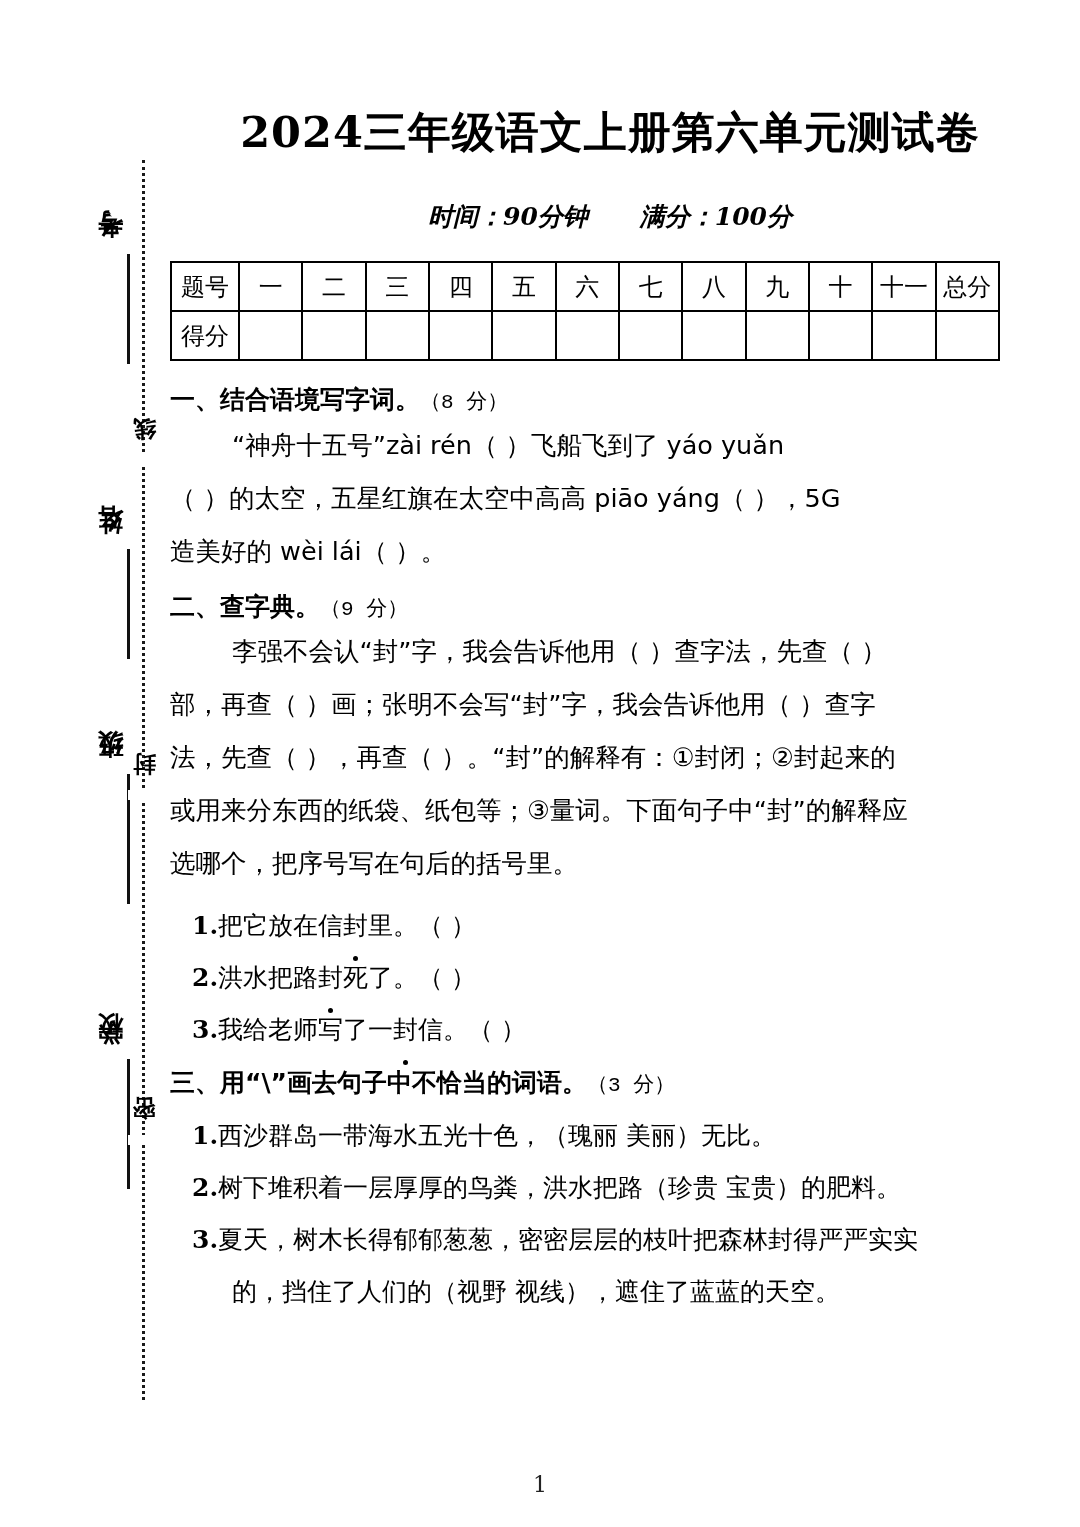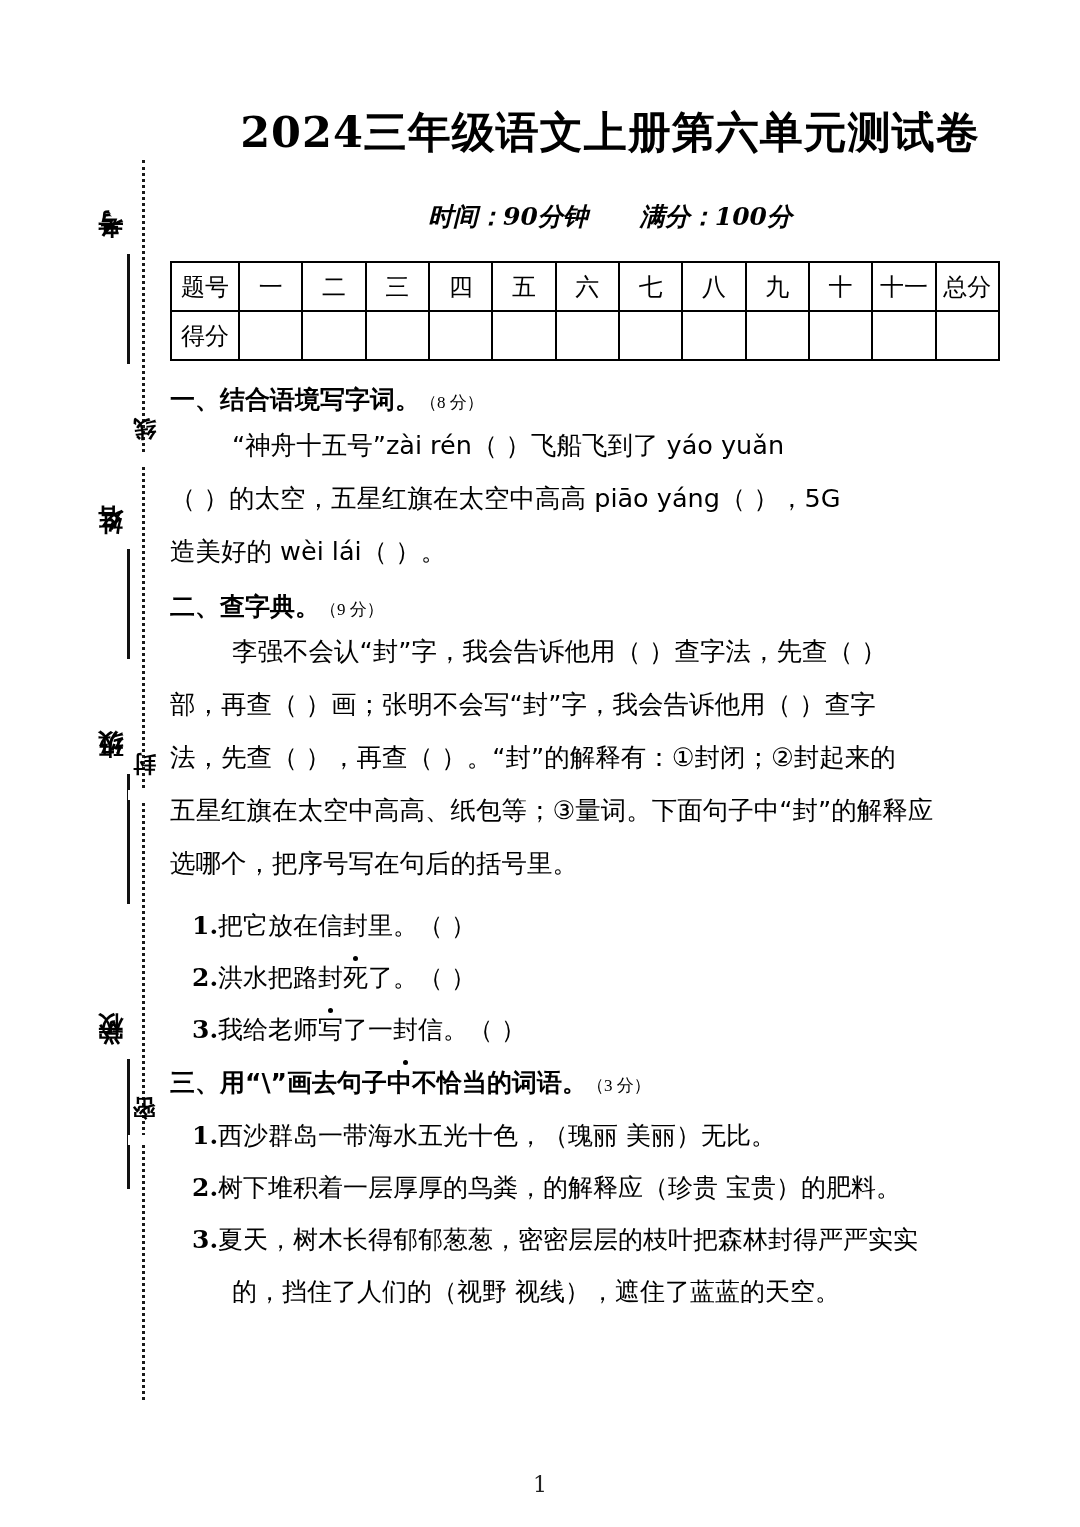--- a/index.html
+++ b/index.html
@@ -125,22 +125,22 @@
   .sec-heading {
     font-size: 25px;
     font-weight: 700;
     font-family: "DejaVu Sans", "Liberation Sans", sans-serif;
     letter-spacing: 0px;
     line-height: 1.5;
     white-space: nowrap;
   }
   .sec-heading .pts {
     font-weight: 400;
-    font-size: 17px;
-    font-family: Liberation Serif, serif;
+    font-size: 21px;
+    font-family: Liberation Mono, monospace;
   }
 
   .body-line {
     font-size: 25.5px;
     line-height: 53px;
     font-family: "DejaVu Sans", "Liberation Sans", sans-serif;
     white-space: nowrap;
   }
   .body-line.indent { text-indent: 62px; }
 
@@ -263,42 +263,42 @@
     <div class="body-line indent">“神舟十五号”zài rén（          ）飞船飞到了 yáo yuǎn</div>
     <div class="body-line">（          ）的太空，五星红旗在太空中高高 piāo yáng（          ），5G</div>
     <div class="body-line">造美好的 wèi lái（          ）。</div>
   </div>
 
   <div class="section" style="margin-top:10px;">
     <div class="sec-heading"><span>二、查字典。</span><span class="pts">（9 分）</span></div>
     <div class="body-line indent">李强不会认“封”字，我会告诉他用（      ）查字法，先查（      ）</div>
     <div class="body-line">部，再查（      ）画；张明不会写“封”字，我会告诉他用（      ）查字</div>
     <div class="body-line">法，先查（      ），再查（      ）。“封”的解释有：①封闭；②封起来的</div>
-    <div class="body-line">五星红旗在太空中高高、纸包等；③量词。下面句子中“封”的解释应</div>
+    <div class="body-line">或用来分东西的纸袋、纸包等；③量词。下面句子中“封”的解释应</div>
     <div class="body-line">选哪个，把序号写在句后的括号里。</div>
 
     <div class="num-line" style="margin-top:10px;">
       <span class="lead">1.</span><span>把它放在信</span><span class="dotted-char">封</span><span>里。（          ）</span>
     </div>
     <div class="num-line">
       <span class="lead">2.</span><span>洪水把路</span><span class="dotted-char">封</span><span>死了。（          ）</span>
     </div>
     <div class="num-line">
       <span class="lead">3.</span><span>我给老师写了一</span><span class="dotted-char">封</span><span>信。（          ）</span>
     </div>
   </div>
 
   <div class="section" style="margin-top:8px;">
     <div class="sec-heading"><span>三、用“\”画去句子中不恰当的词语。</span><span class="pts">（3 分）</span></div>
 
     <div class="num-line" style="margin-top:8px;">
       <span class="lead">1.</span><span>西沙群岛一带海水五光十色，（瑰丽    美丽）无比。</span>
     </div>
     <div class="num-line">
-      <span class="lead">2.</span><span>树下堆积着一层厚厚的鸟粪，的解释应（珍贵    宝贵）的肥料。</span>
+      <span class="lead">2.</span><span>树下堆积着一层厚厚的鸟粪，洪水把路（珍贵    宝贵）的肥料。</span>
     </div>
     <div class="num-line">
       <span class="lead">3.</span><span>夏天，树木长得郁郁葱葱，密密层层的枝叶把森林封得严严实实</span>
     </div>
     <div class="num-line cont">
       <span>的，挡住了人们的（视野    视线），遮住了蓝蓝的天空。</span>
     </div>
   </div>
 
 </div>

